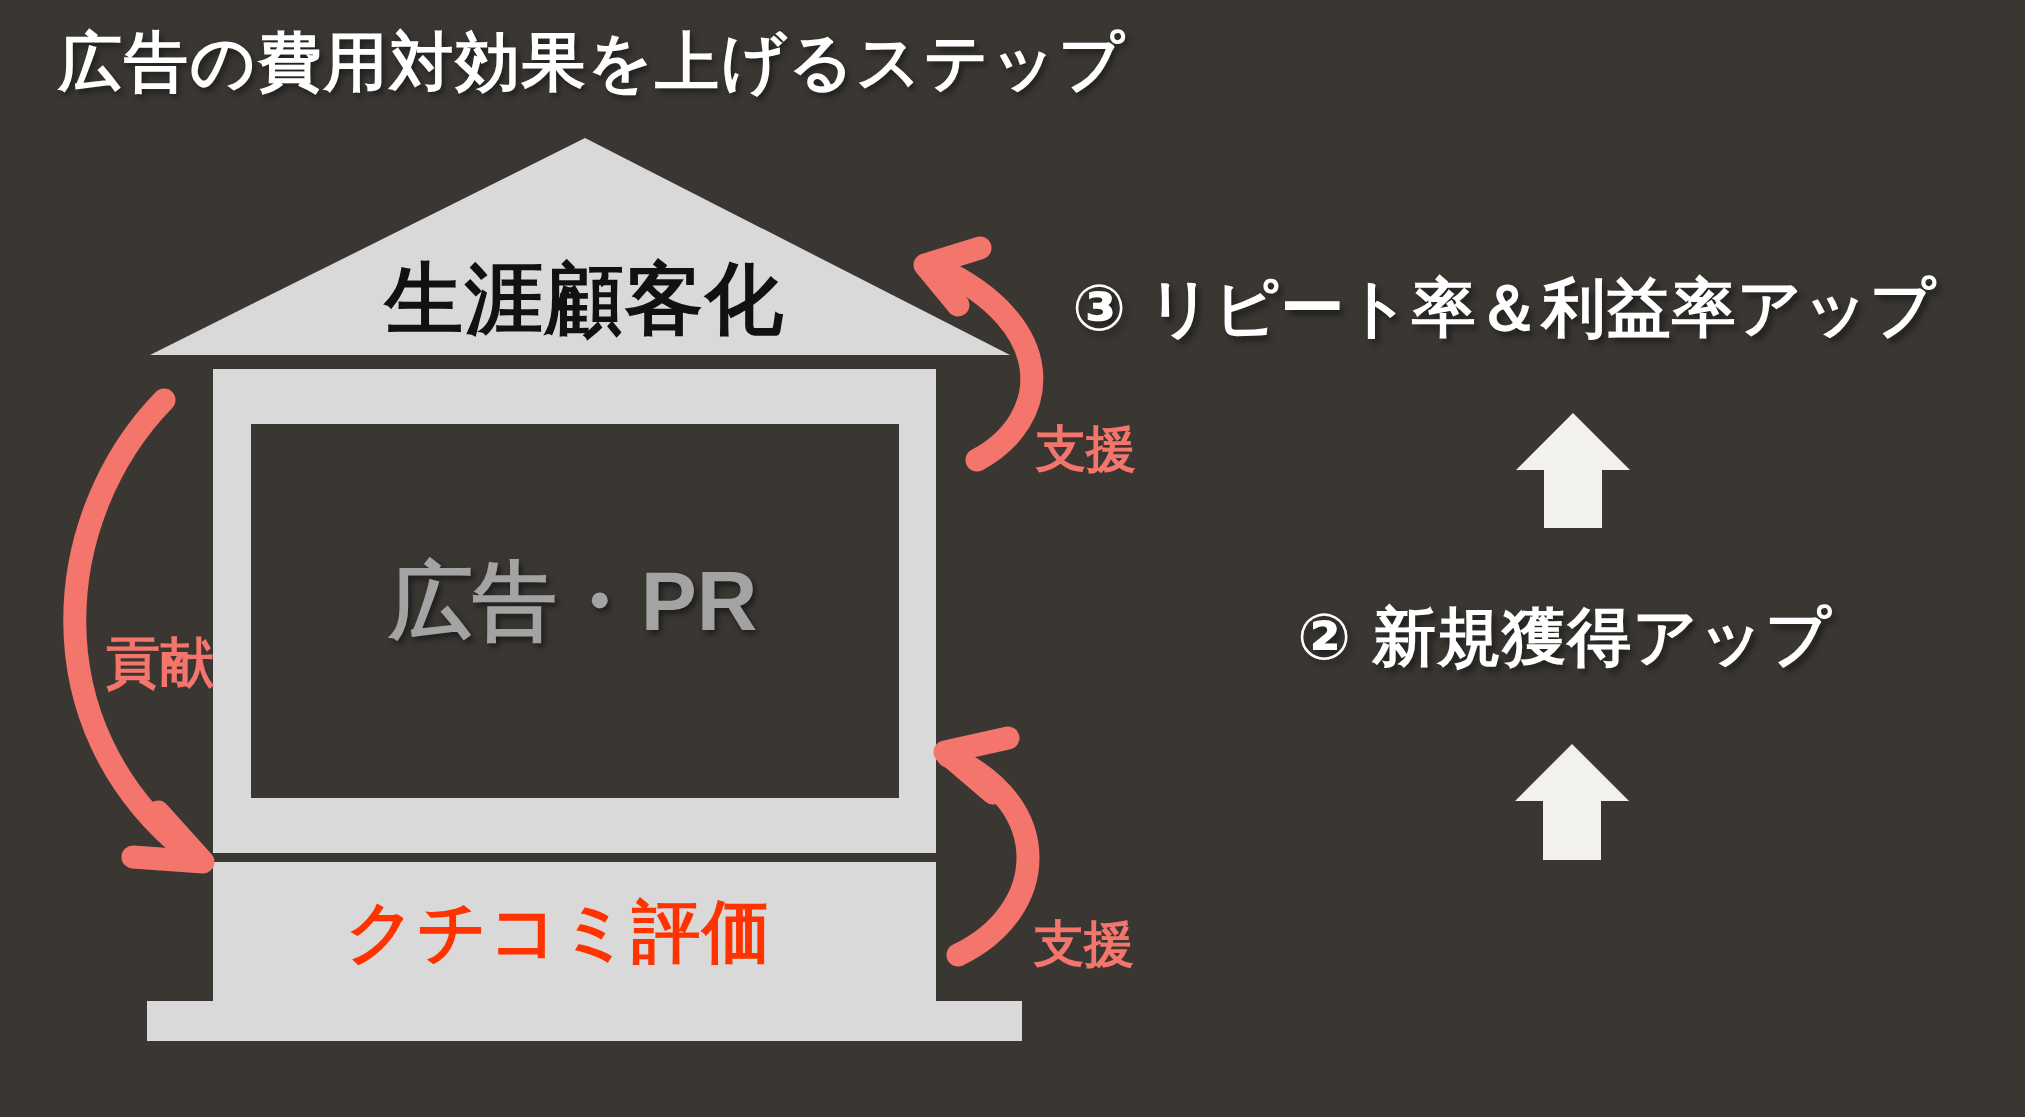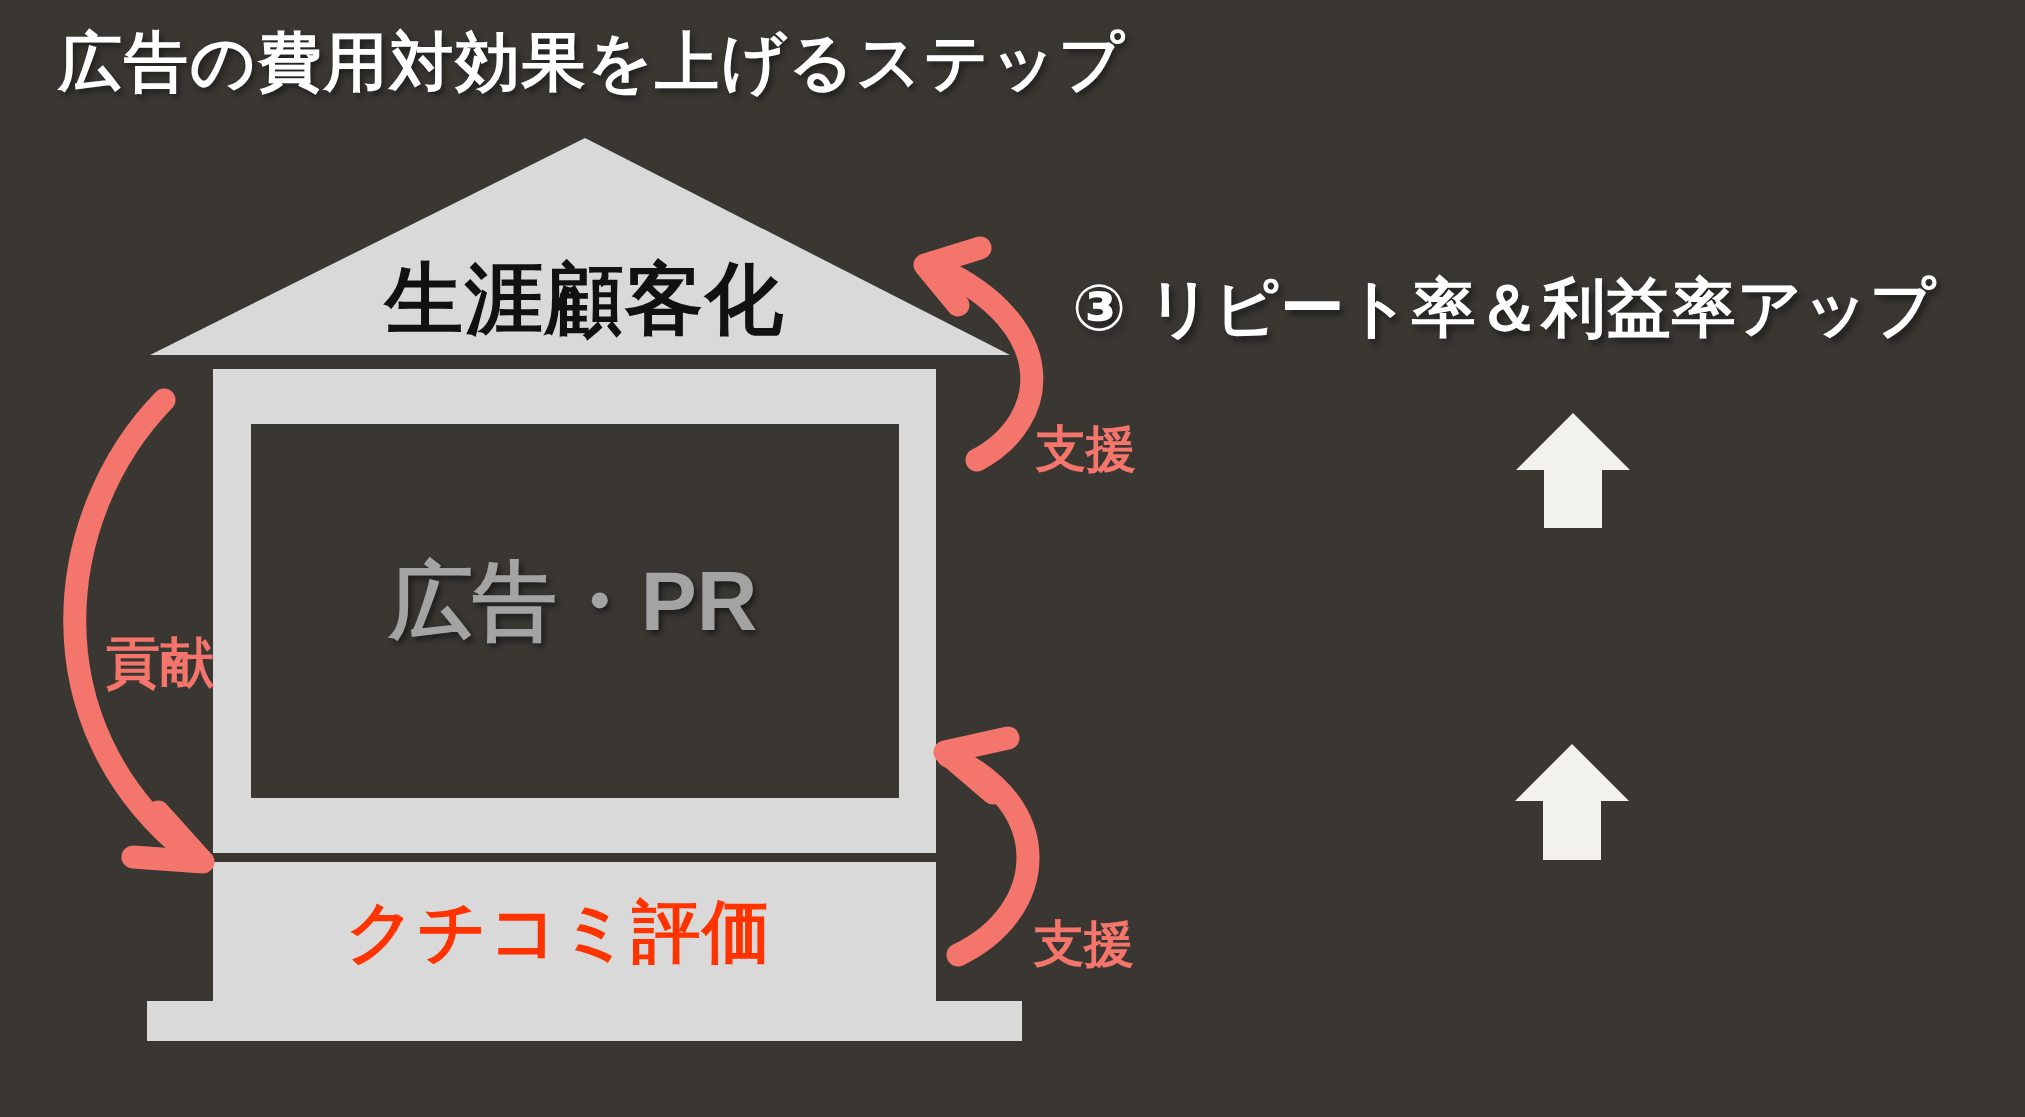--- a/index.html
+++ b/index.html
@@ -69,14 +69,17 @@
   <div class="txt centered" id="adpr-label">広告・PR</div>
   <div class="txt centered" id="kuchikomi-label">クチコミ評価</div>
 
   <div class="txt centered" id="kouken-label">貢献</div>
   <div class="txt centered" id="shien-upper">支援</div>
   <div class="txt centered" id="shien-lower">支援</div>
 
   <div class="txt step vcenter" id="step-3">
     <span class="num">③</span><span>リピート率＆利益率アップ</span>
   </div>
+  <div class="txt step vcenter" id="step-2">
+    <span class="num">②</span><span>新規獲得アップ</span>
+  </div>
 
 </div>
 
 </body></html>

